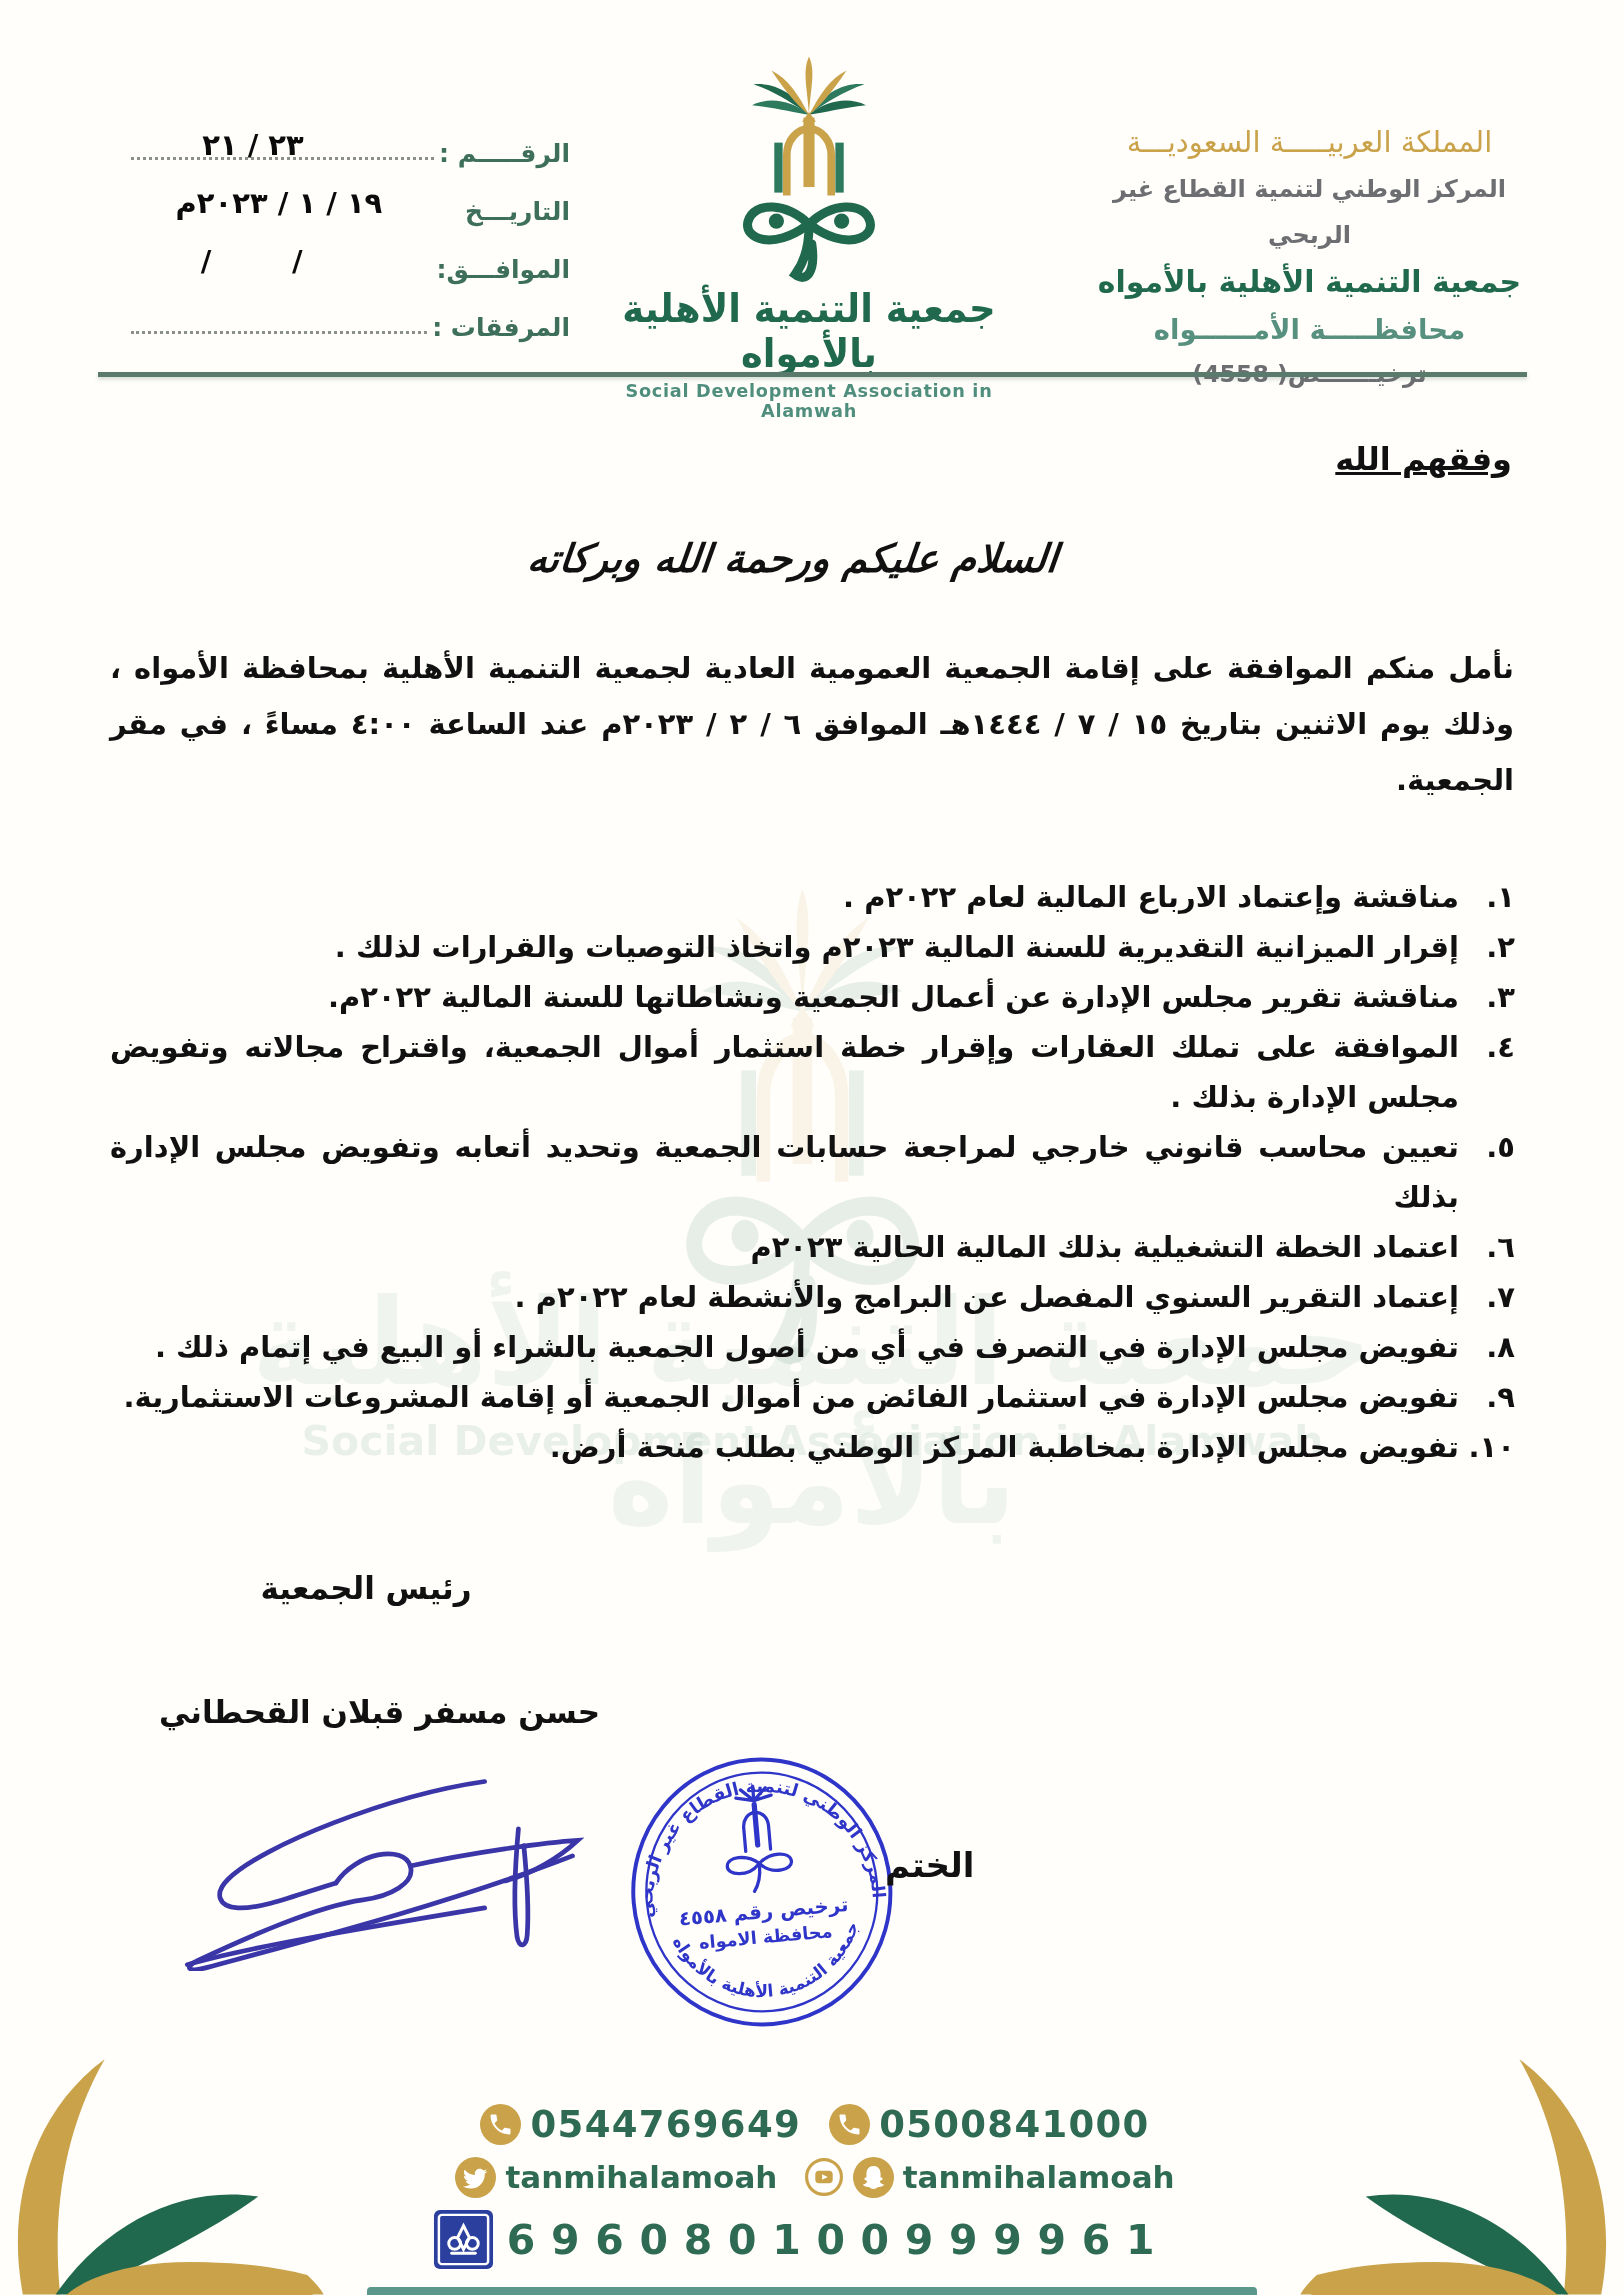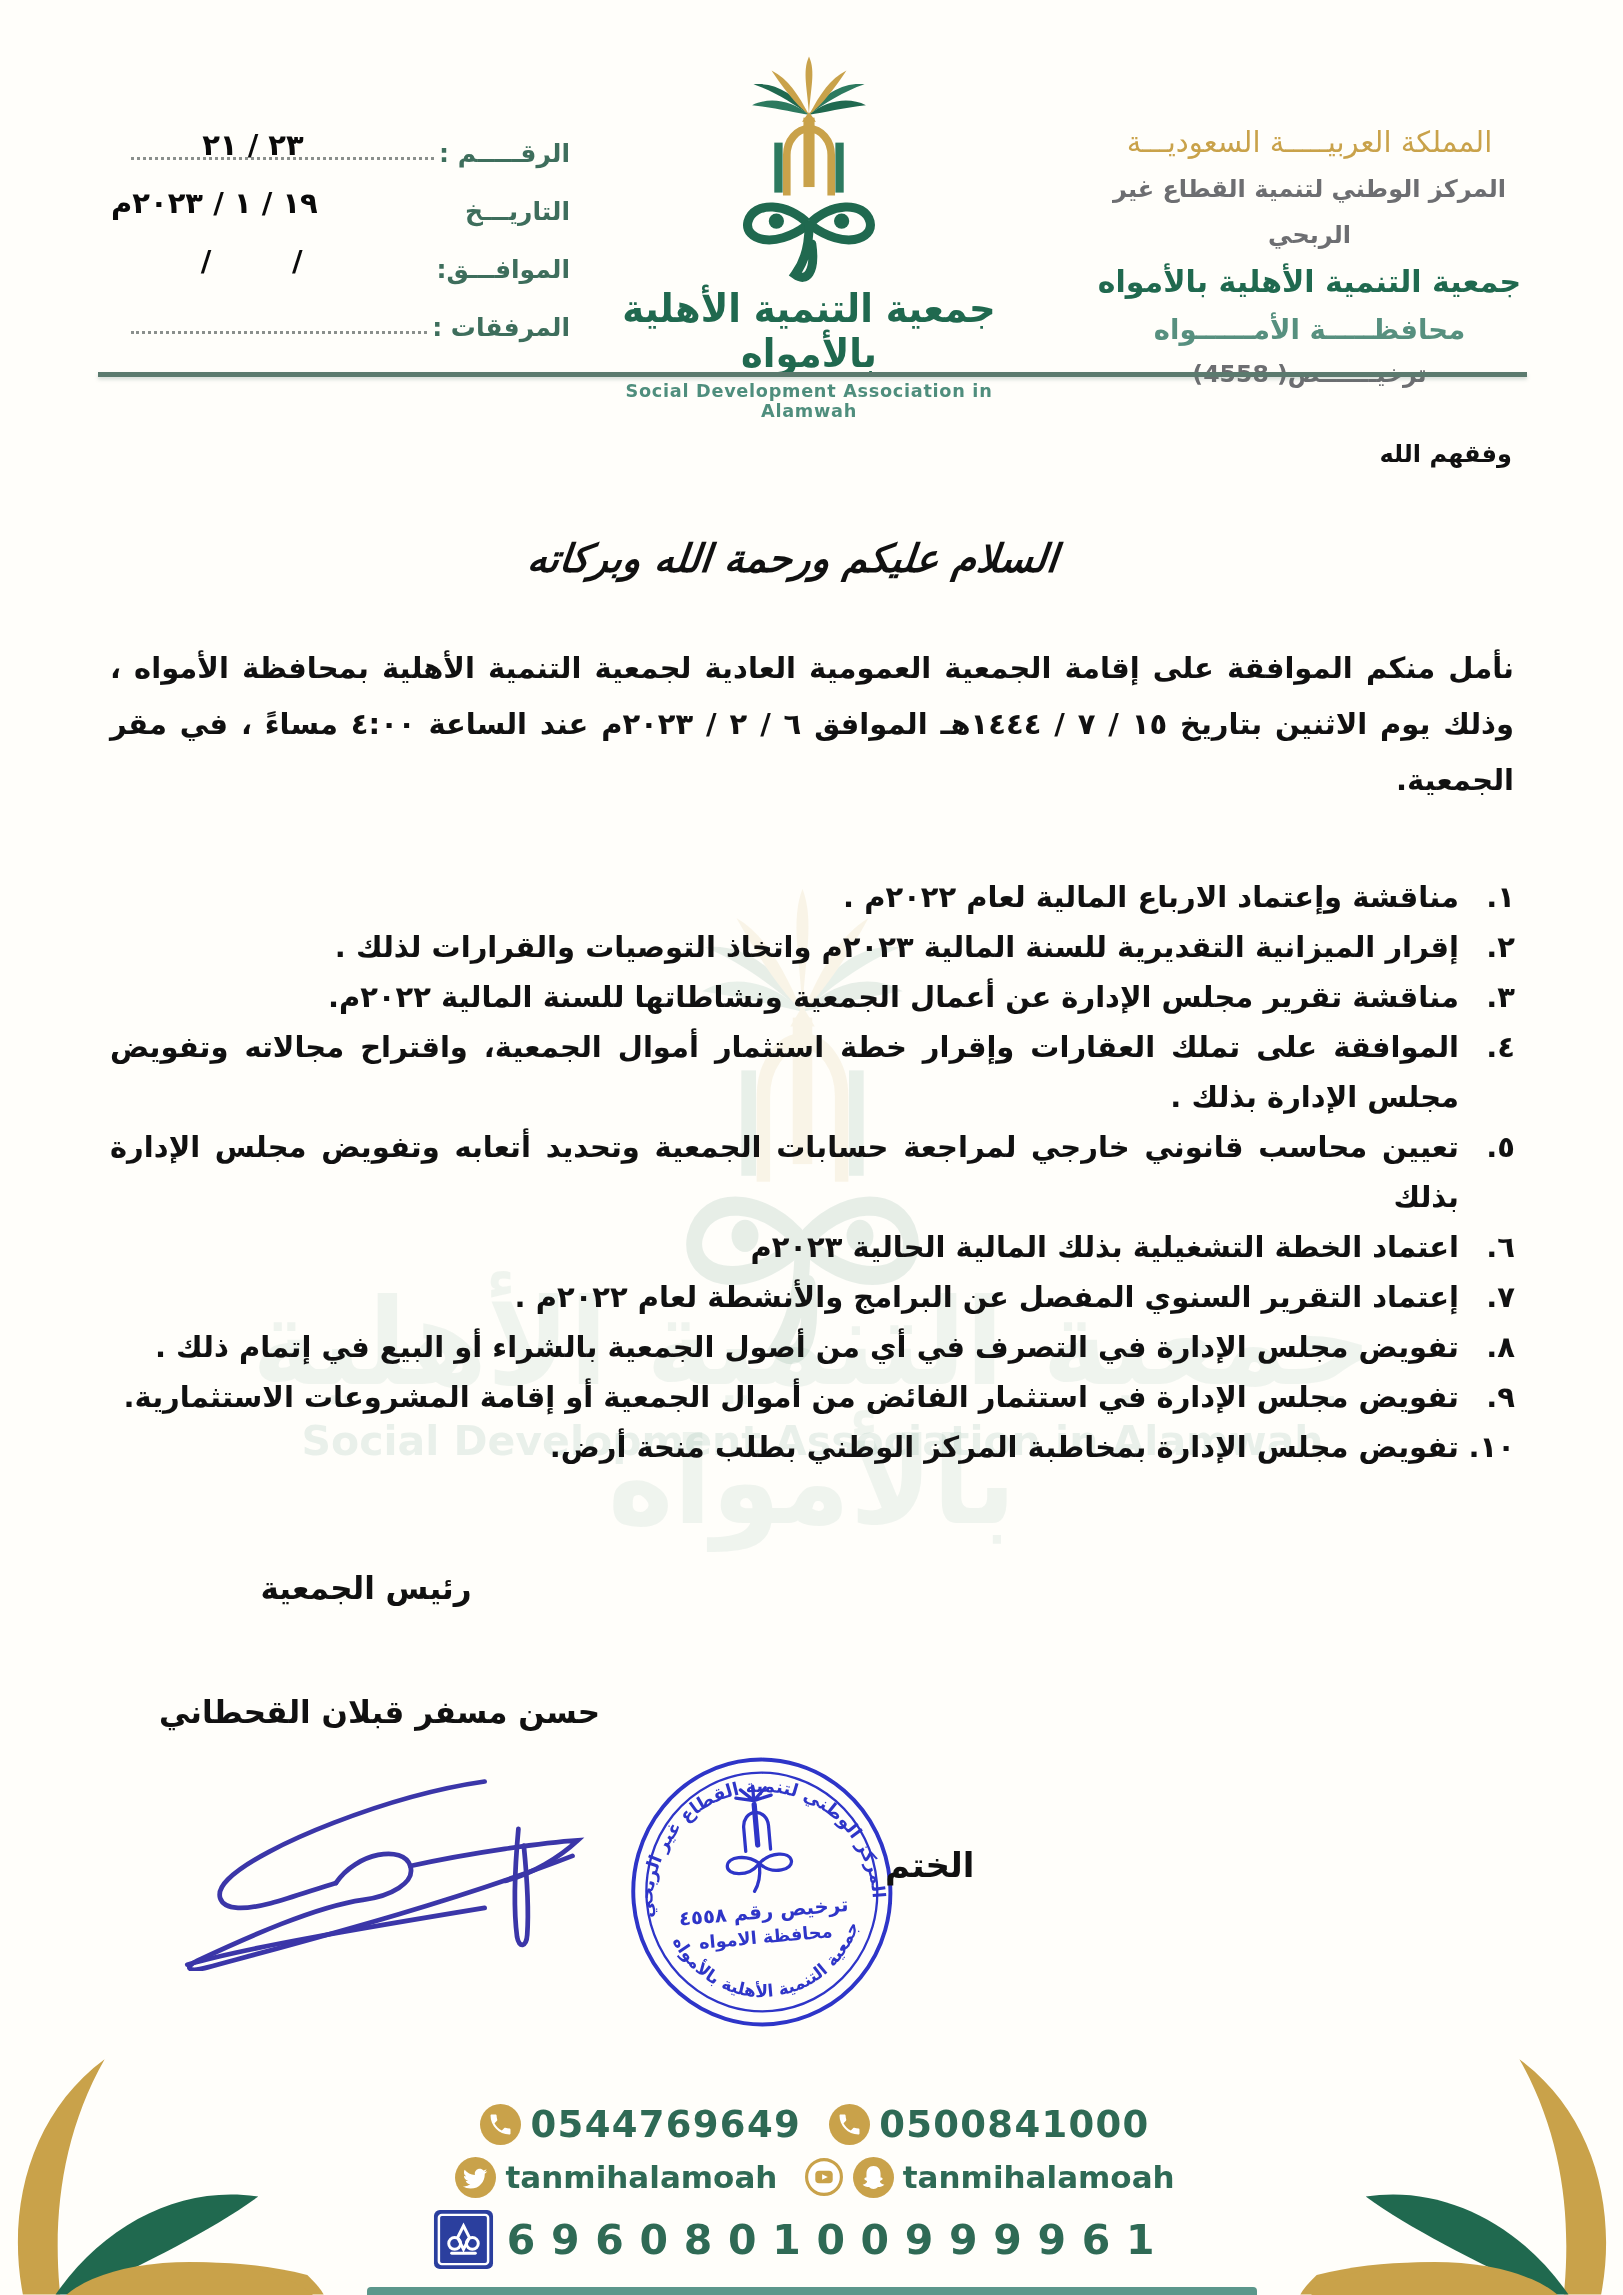--- a/index.html
+++ b/index.html
@@ -9,21 +9,21 @@
     font-family:"DejaVu Sans", sans-serif; color:#111;
   }
   
   .fields{position:absolute; right:1054px; left:111px; top:110px; direction:rtl;}
   .frow{display:flex; align-items:flex-end; height:58px; direction:rtl;}
   .flabel{font-size:25px; font-weight:bold; color:#3e6e5c; white-space:nowrap;}
   .fline{position:relative; flex:1; height:46px; margin-right:5.2px;}
   .fdots{position:absolute; right:0; left:19.6px; bottom:7.9px; border-bottom:3.3px dotted #8a8f8c;}
   .fvalue{position:absolute; right:39px; left:0; bottom:6.5px; text-align:center;
           font-size:29px; font-weight:bold; color:#0a0a0a; white-space:pre; direction:rtl;}
-  .fvalue.plain{text-align:left; right:13px;}
+  .fvalue.plain{text-align:center; right:13px;}
   
   .logoblk{position:absolute; left:593px; top:51px; width:432px; text-align:center;}
   .logoblk .mark{display:block; margin:0 auto;}
   .logo-ar{font-size:37px; font-weight:bold; color:#20694f; margin-top:1.3px; direction:rtl;
            transform:scaleY(1.05); letter-spacing:0;}
   .logo-en{font-size:17.7px; font-weight:bold; color:#4f8e7d; margin-top:6.5px; letter-spacing:0.7px;}
   
   .rhead{position:absolute; left:1074px; top:119px; width:471px; text-align:center; direction:rtl;}
   .rh1{font-size:29px; font-weight:normal; color:#c9a24a; line-height:47px;}
   .rh2{font-size:24px; font-weight:bold; color:#6d6e71; line-height:46px;}
@@ -37,21 +37,21 @@
   .wm{position:absolute; pointer-events:none;}
   .wm-logo{left:619px; top:877px; opacity:.10;}
   .wm-ar{left:216px; top:1283px; width:1192px; text-align:center; font-size:111px; font-weight:bold;
          color:#2f7a5e; opacity:.07; direction:rtl; transform:scaleY(1.08);}
   .wm-en{left:282px; top:1417px; width:1061px; text-align:center; font-size:41px; font-weight:bold;
          color:#4f8e7d; opacity:.12;}
   
   .recipient{position:absolute; left:111px; top:440px; width:1401px; display:flex;
              direction:rtl; justify-content:space-between; align-items:flex-start;}
   .rec-to{font-size:32px; font-weight:bold; direction:rtl;}
-  .rec-bless{font-size:24px; font-weight:bold; direction:rtl; margin-left:79px;}
+  .rec-bless{font-size:32px; font-weight:bold; direction:rtl; margin-left:79px;text-decoration:underline;}
   .greeting{position:absolute; left:262px; top:536px; width:1061px; text-align:center;
             font-size:39px; font-weight:bold; font-style:italic; direction:rtl;
             transform:skewX(-6deg);}
   .bodytxt{position:absolute; left:110px; top:640px; width:1404px; direction:rtl;
            font-size:29px; font-weight:bold; line-height:56px; text-align:justify;}
   .agintro{position:absolute; left:110px; top:813px; width:1404px; direction:rtl;
            font-size:29.5px; font-weight:bold; text-align:right;}
   .agenda{position:absolute; left:110px; top:872px; width:1405px; direction:rtl;}
   .agenda-item{display:flex; direction:rtl; font-size:29px; font-weight:bold; line-height:50px;}
   .agenda-item .num{min-width:56px; text-align:right; white-space:nowrap;}

